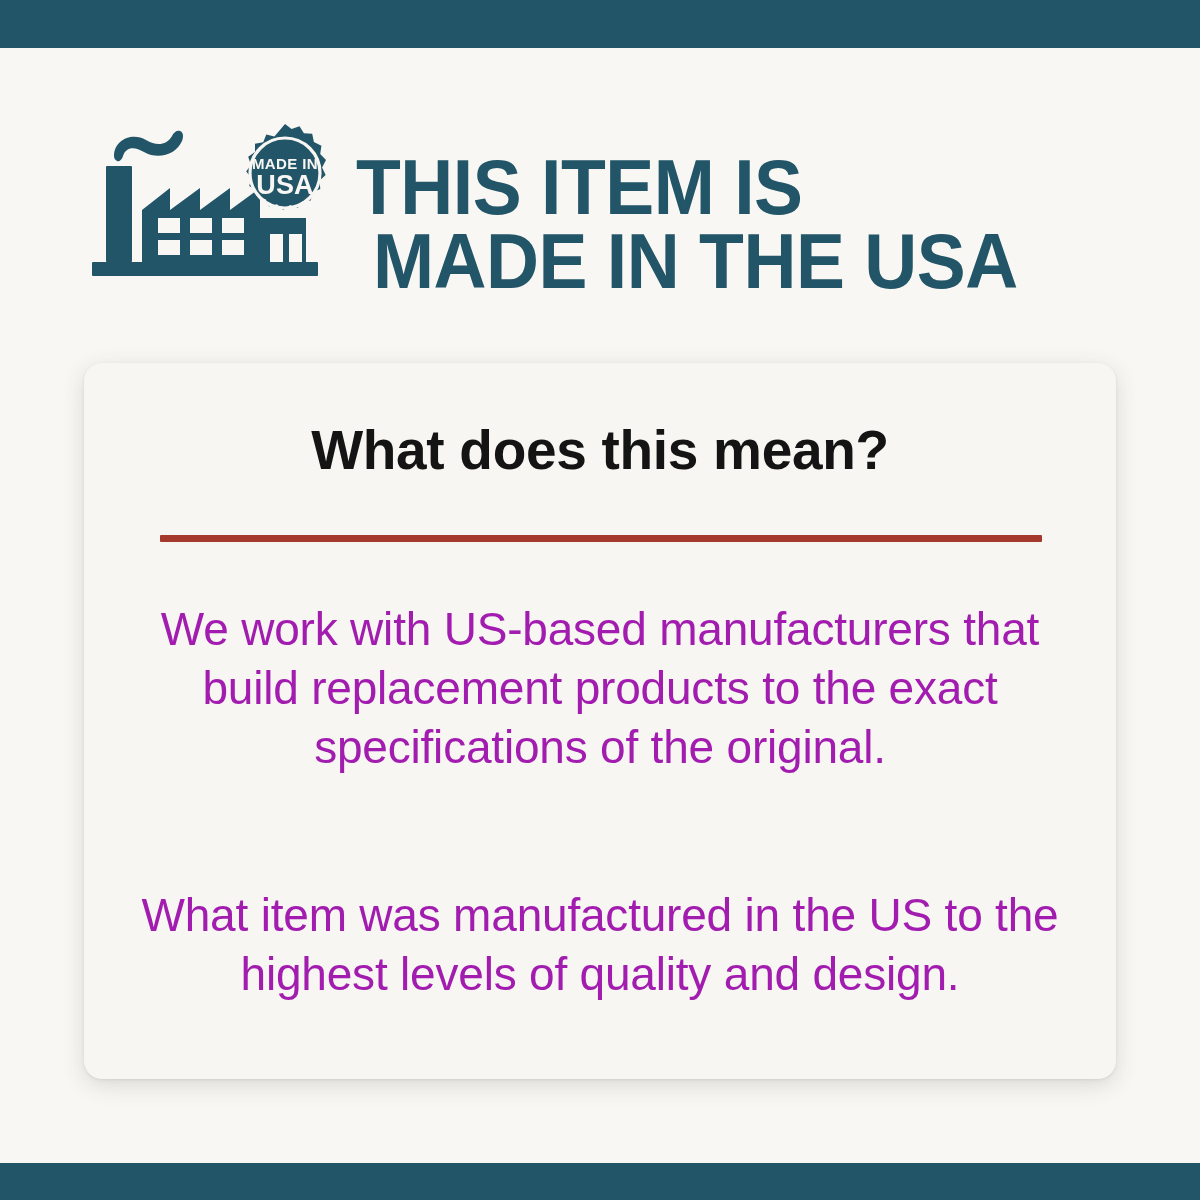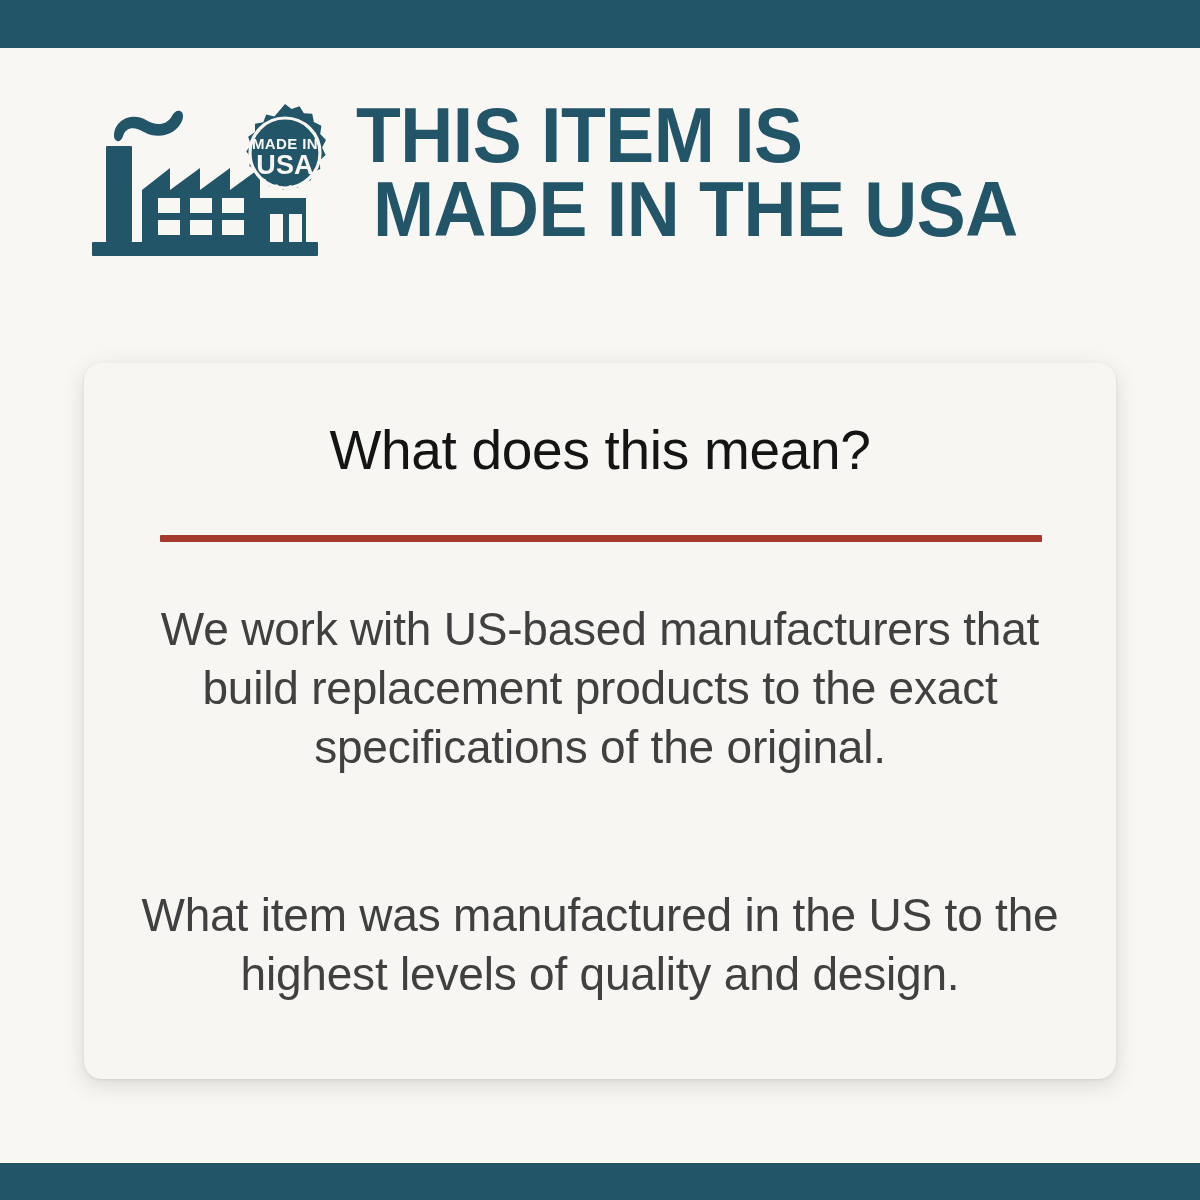--- a/index.html
+++ b/index.html
@@ -37,21 +37,21 @@
   }
 
   
   .header {
     position: absolute;
     top: 50px;
     left: 84px;
     width: 1060px;
     height: 200px;
     display: flex;
-    align-items: flex-start;
+    align-items: flex-end;
     gap: 22px;
   }
 
   .factory-mark {
     flex: 0 0 auto;
     width: 250px;
     height: 180px;
     position: relative;
   }
   .factory-mark svg { display: block; width: 250px; height: 180px; }
@@ -87,42 +87,42 @@
   }
 
   .card-title {
     position: absolute;
     top: 60px;
     left: 0;
     width: 1032px;
     text-align: center;
     color: #141414;
     font-family: "Liberation Sans Narrow", "Liberation Sans", sans-serif;
-    font-weight: 400;
+    font-weight: 700;
     font-size: 55px;
     line-height: 1;
     letter-spacing: -0.3px;
   }
 
   .divider {
     position: absolute;
     top: 172px;
     left: 76px;
     width: 882px;
     height: 7px;
     background: #a5392e;
     border-radius: 1px;
   }
 
   .paragraph {
     position: absolute;
     left: 56px;
     width: 920px;
     text-align: center;
-    color: #404040;
+    color: #a21caf;
     font-family: "Liberation Sans Narrow", "Liberation Sans", sans-serif;
     font-weight: 400;
     font-size: 46px;
     line-height: 1.28;
     letter-spacing: -0.2px;
   }
   .paragraph-1 { top: 237px; }
   .paragraph-2 { top: 523px; }
 
   

